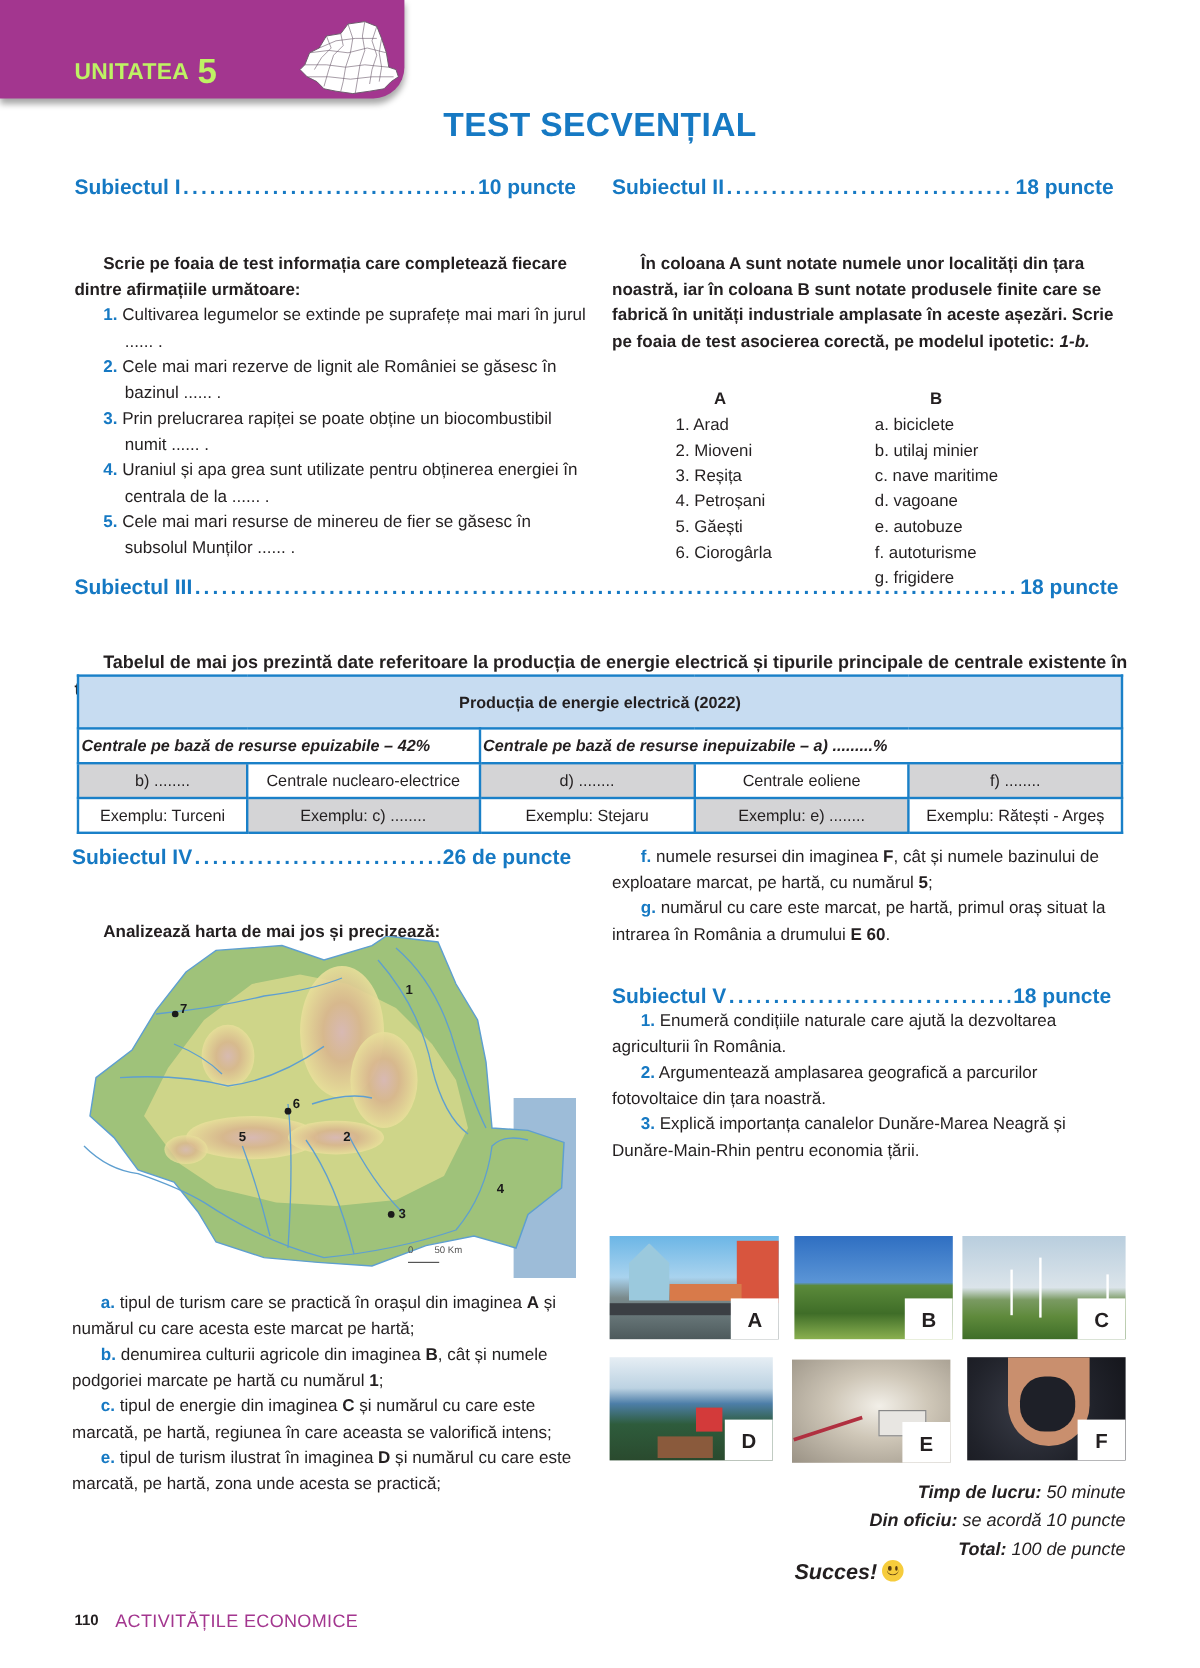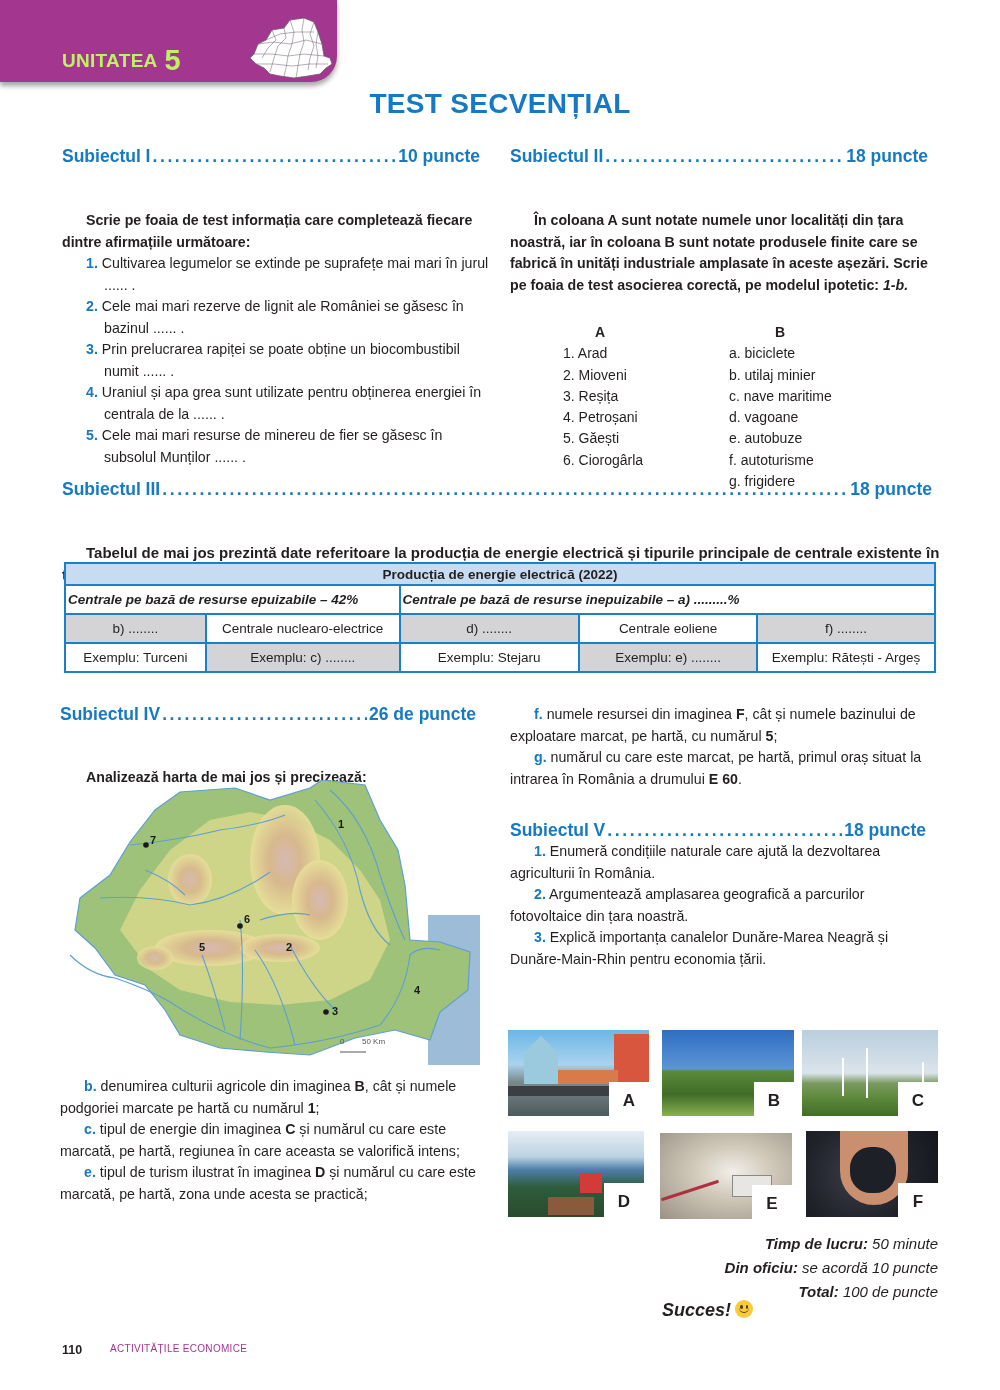--- a/index.html
+++ b/index.html
@@ -38,42 +38,42 @@
   .item { padding-left: 42px; text-indent: -18px; }
 
   .colA, .colB { position: absolute; font-size: 14px; line-height: 21.3px; font-family: "Liberation Sans", sans-serif; }
 
   table.energy {
     position: absolute; left: 64px; top: 562px; width: 872px;
     border-collapse: collapse; font-family: "Liberation Sans", sans-serif; font-size: 13.5px;
     border: 2px solid #1a80c8;
   }
   table.energy td { border: 2px solid #1a80c8; height: 29px; text-align: center; padding: 0 2px; white-space: nowrap; }
-  table.energy tr.head td { background: #c7dcf1; font-weight: bold; height: 22px; }
+  table.energy tr.head td { background: #c7dcf1; font-weight: bold; height: 44px; }
   table.energy tr.cat td { text-align: left; font-style: italic; font-weight: bold; }
   table.energy td.grey { background: #d4d4d6; }
 
   .map-wrap { position: absolute; left: 60px; top: 780px; width: 420px; height: 285px; }
 
   .photo { position: absolute; overflow: hidden; }
   .photo .lbl {
     position: absolute; right: 0; bottom: 0; background: #fff; width: 40px; height: 34px;
     font-family: "Liberation Sans", sans-serif; font-weight: bold; font-size: 17px; text-align: center; line-height: 38px; color: #231f20;
   }
 
   .footer-info { position: absolute; right: 62px; top: 1232px; text-align: right; font-family: "Liberation Sans", sans-serif; font-size: 15px; line-height: 24px; font-style: italic; }
   .footer-info b { font-weight: bold; }
   .succes { position: absolute; left: 662px; top: 1300px; font-family: "Liberation Sans", sans-serif; font-weight: bold; font-style: italic; font-size: 18px; }
   .smiley { display: inline-block; width: 18px; height: 18px; border-radius: 50%; background: #f6cc3c; vertical-align: -2px; position: relative; margin-left: 4px; }
   .smiley::before, .smiley::after { content: ""; position: absolute; top: 5px; width: 2.5px; height: 3.5px; background: #5a3c10; border-radius: 50%; }
   .smiley::before { left: 5px; } .smiley::after { right: 5px; }
   .smiley i { position: absolute; left: 4px; top: 7px; width: 10px; height: 6px; border-bottom: 1.6px solid #5a3c10; border-radius: 0 0 6px 6px; }
 
   .page-num { position: absolute; left: 62px; top: 1343px; font-family: "Liberation Sans", sans-serif; font-weight: bold; font-size: 12.5px; }
-  .running-title { position: absolute; left: 110px; top: 1343px; font-family: "Liberation Sans", sans-serif; font-size: 10px; color: #a3368f; letter-spacing: 0.3px; }
+  .running-title { position: absolute; left: 96px; top: 1343px; font-family: "Liberation Sans", sans-serif; font-size: 15px; color: #a3368f; letter-spacing: 0.3px; }
 </style>
 </head>
 <body>
 
 <div class="unit-banner">
   <div class="unit-label">
     <span>UNITATEA</span>
     <span class="num">5</span>
   </div>
   <svg class="ro-map-icon" viewBox="0 0 92 66">
@@ -229,20 +229,21 @@
     </g>
     <g font-family="Liberation Sans, sans-serif" font-size="8" fill="#555">
       <text x="280" y="264">0</text>
         <text x="302" y="264">50 Km</text>
       <line x1="280" y1="272" x2="306" y2="272" stroke="#555" stroke-width="1"></line>
     </g>
   </svg>
 </div>
 
 <div class="para" style="left:60px; top:1076px; width:432px;">
+  <div class="indent"><span class="num-b">a.</span> <span>tipul de turism care se practică în orașul din imaginea </span><b>A</b><span> și numărul cu care acesta este marcat pe hartă;</span></div>
   <div class="indent"><span class="num-b">b.</span> <span>denumirea culturii agricole din imaginea </span><b>B</b><span>, cât și numele podgoriei marcate pe hartă cu numărul </span><b>1</b><span>;</span></div>
   <div class="indent"><span class="num-b">c.</span> <span>tipul de energie din imaginea </span><b>C</b><span> și numărul cu care este marcată, pe hartă, regiunea în care aceasta se valorifică intens;</span></div>
   <div class="indent"><span class="num-b">e.</span> <span>tipul de turism ilustrat în imaginea </span><b>D</b><span> și numărul cu care este marcată, pe hartă, zona unde acesta se practică;</span></div>
 </div>
 
 <div class="para" style="left:510px; top:704px; width:430px;">
   <div class="indent"><span class="num-b">f.</span> <span>numele resursei din imaginea </span><b>F</b><span>, cât și numele bazinului de exploatare marcat, pe hartă, cu numărul </span><b>5</b><span>;</span></div>
   <div class="indent"><span class="num-b">g.</span> <span>numărul cu care este marcat, pe hartă, primul oraș situat la intrarea în România a drumului </span><b>E 60</b><span>.</span></div>
 </div>
 

